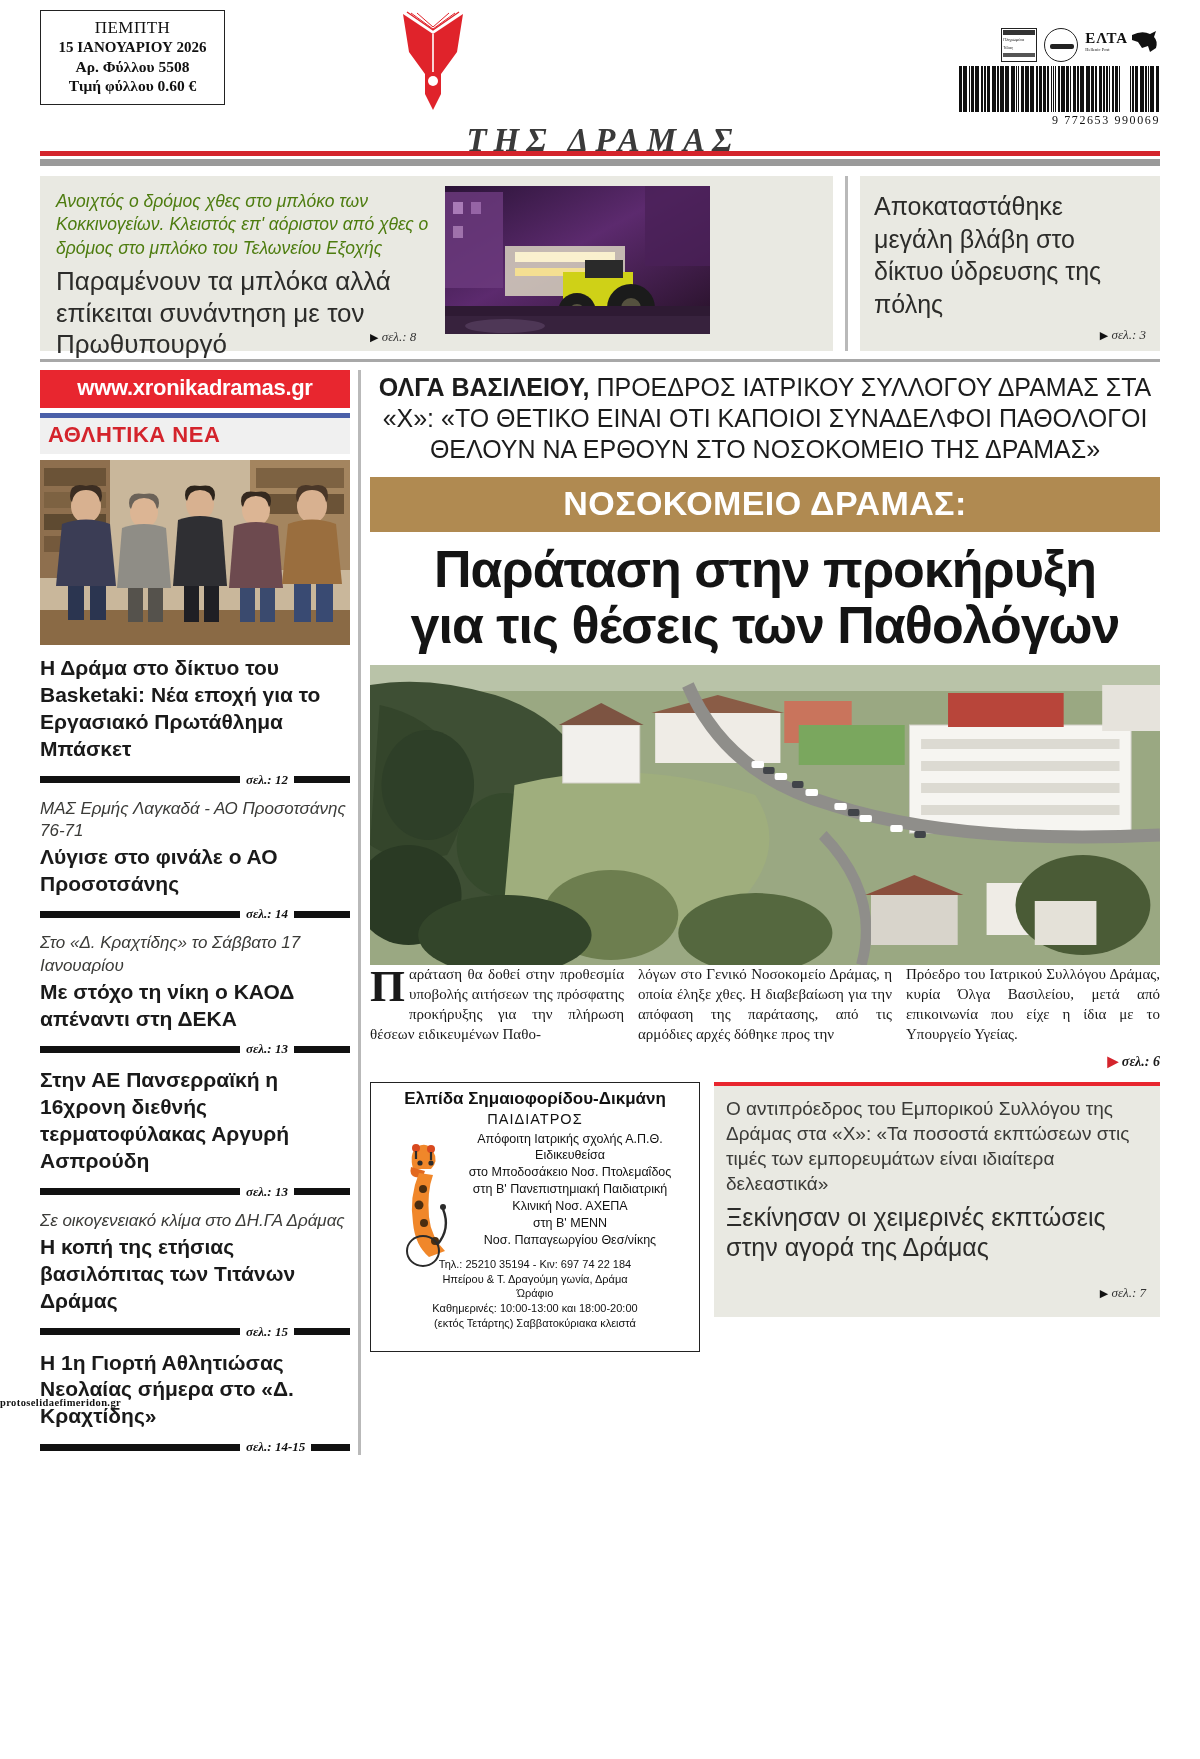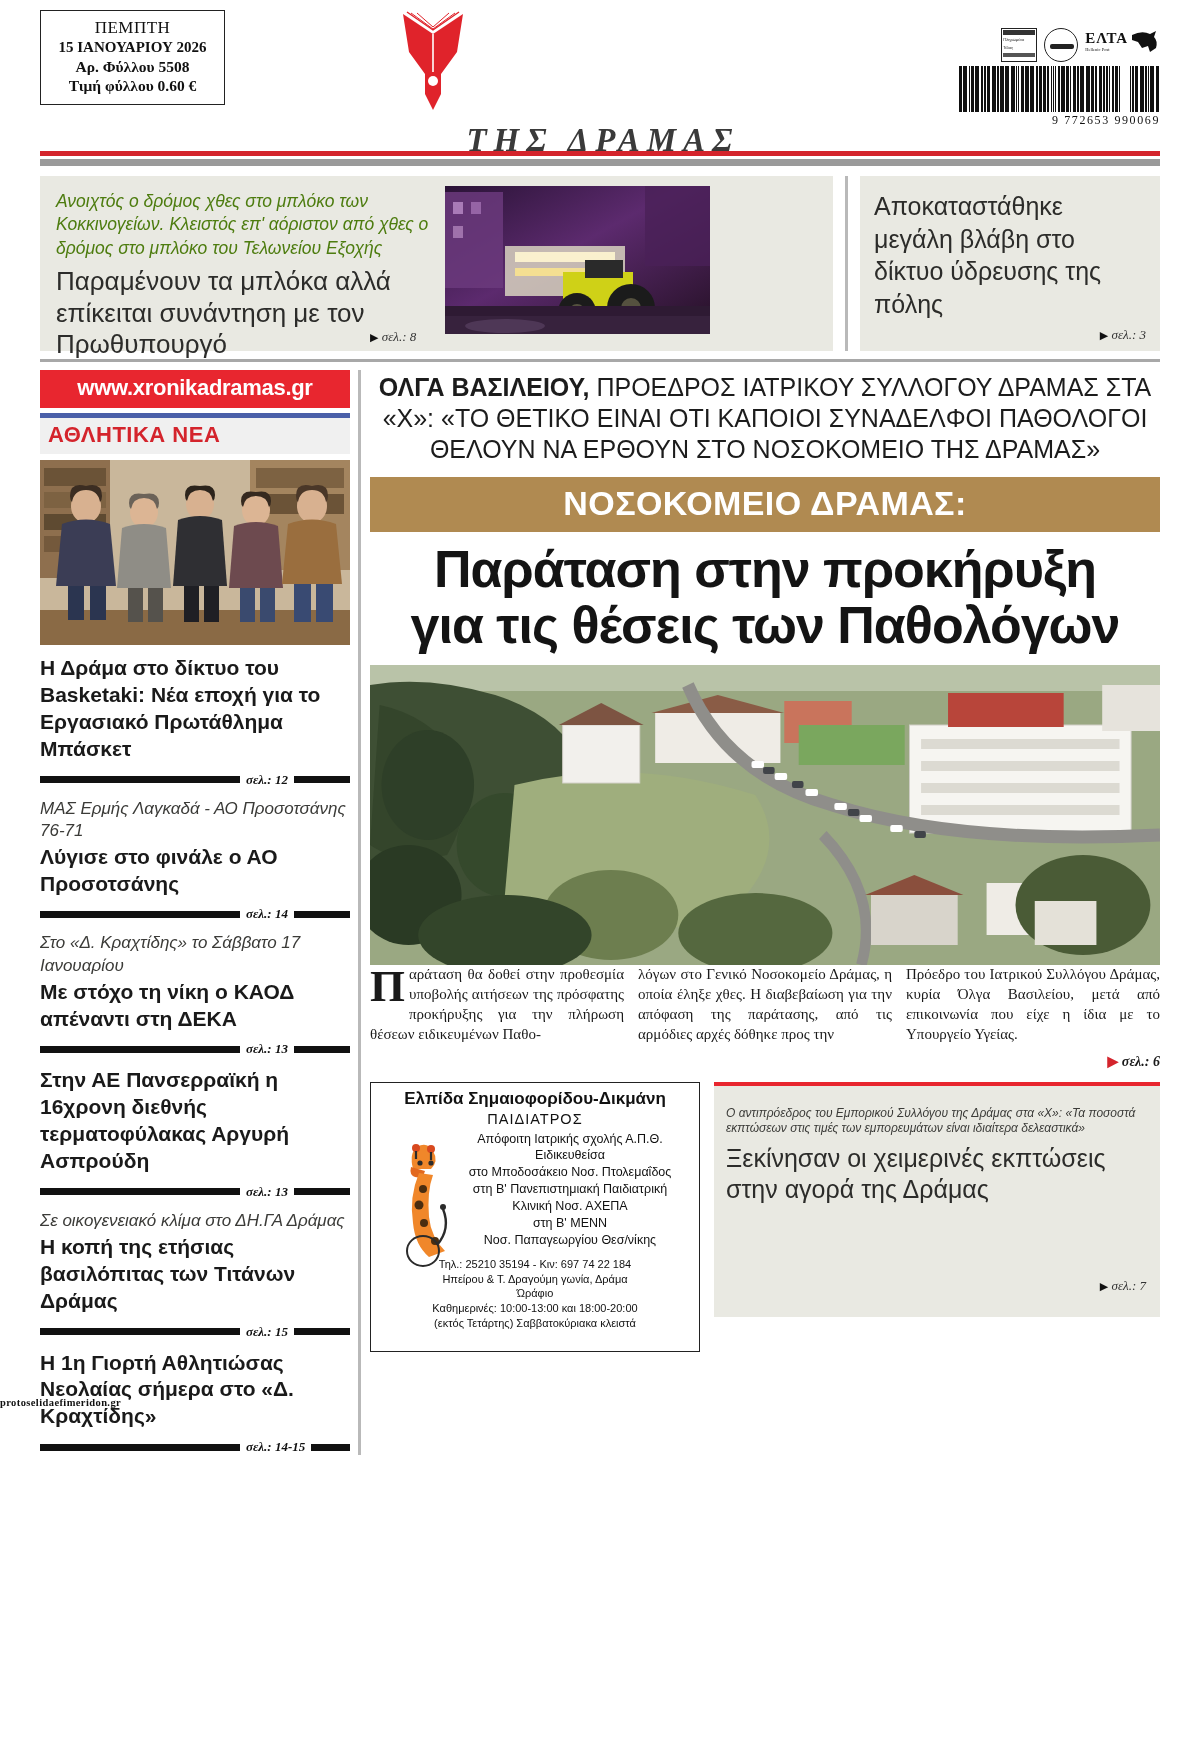--- a/index.html
+++ b/index.html
@@ -130,21 +130,21 @@
   .adbox { width:330px; border:1.5px solid #222; padding:6px 8px 20px; position:relative; min-height:235px; }
   .ad-name { text-align:center; font-weight:bold; font-size:17px; }
   .ad-role { text-align:center; font-size:14.5px; letter-spacing:1px; margin-top:2px; }
   .ad-body { font-size:12.5px; line-height:1.35; text-align:center; margin-top:4px; margin-left:70px; }
   .ad-foot { font-size:11px; line-height:1.35; text-align:center; margin-top:8px; }
   .giraffe { position:absolute; left:8px; top:58px; width:80px; height:130px; }
 
   .newsbox { flex:1; }
   .nb-rule { height:4px; background:#e8262f; }
   .nb-inner { background:#e9e9e2; padding:10px 12px 8px; min-height:231px; position:relative; }
-  .nb-kicker { font-style:italic; font-size:12px; line-height:1.32; color:#3b3b38;margin-top:10px; }
+  .nb-kicker { font-size:19px; line-height:1.32; color:#3b3b38; }
   .nb-head { font-size:25px; line-height:1.22; color:#2c2c2a; margin-top:6px; }
 </style>
 </head>
 <body>
 
 <div class="page">
 
   <div class="masthead">
 
     <div class="datebox">
@@ -534,21 +534,21 @@
             <path d="M58 104 q14 -16 6 -36" stroke="#2b2b2b" stroke-width="2.4" fill="none"></path>
             <circle cx="64" cy="66" r="3" fill="#2b2b2b"></circle>
           </svg>
         </div>
 
         <div class="newsbox">
           <div class="nb-rule"></div>
           <div class="nb-inner">
             <div class="nb-kicker">Ο αντιπρόεδρος του Εμπορικού Συλλόγου της Δράμας στα «Χ»: «Τα ποσοστά εκπτώσεων στις τιμές των εμπορευμάτων είναι ιδιαίτερα δελεαστικά»</div>
             <div class="nb-head">Ξεκίνησαν οι χειμερινές εκπτώσεις στην αγορά της Δράμας</div>
-            <div class="seelink" style="right:14px; bottom:23px;">
+            <div class="seelink" style="right:14px; bottom:16px;">
               <span class="tri">▶</span>
               <span>σελ.: 7</span>
             </div>
           </div>
         </div>
       </div>
 
     </div>
   </div>
 </div>

